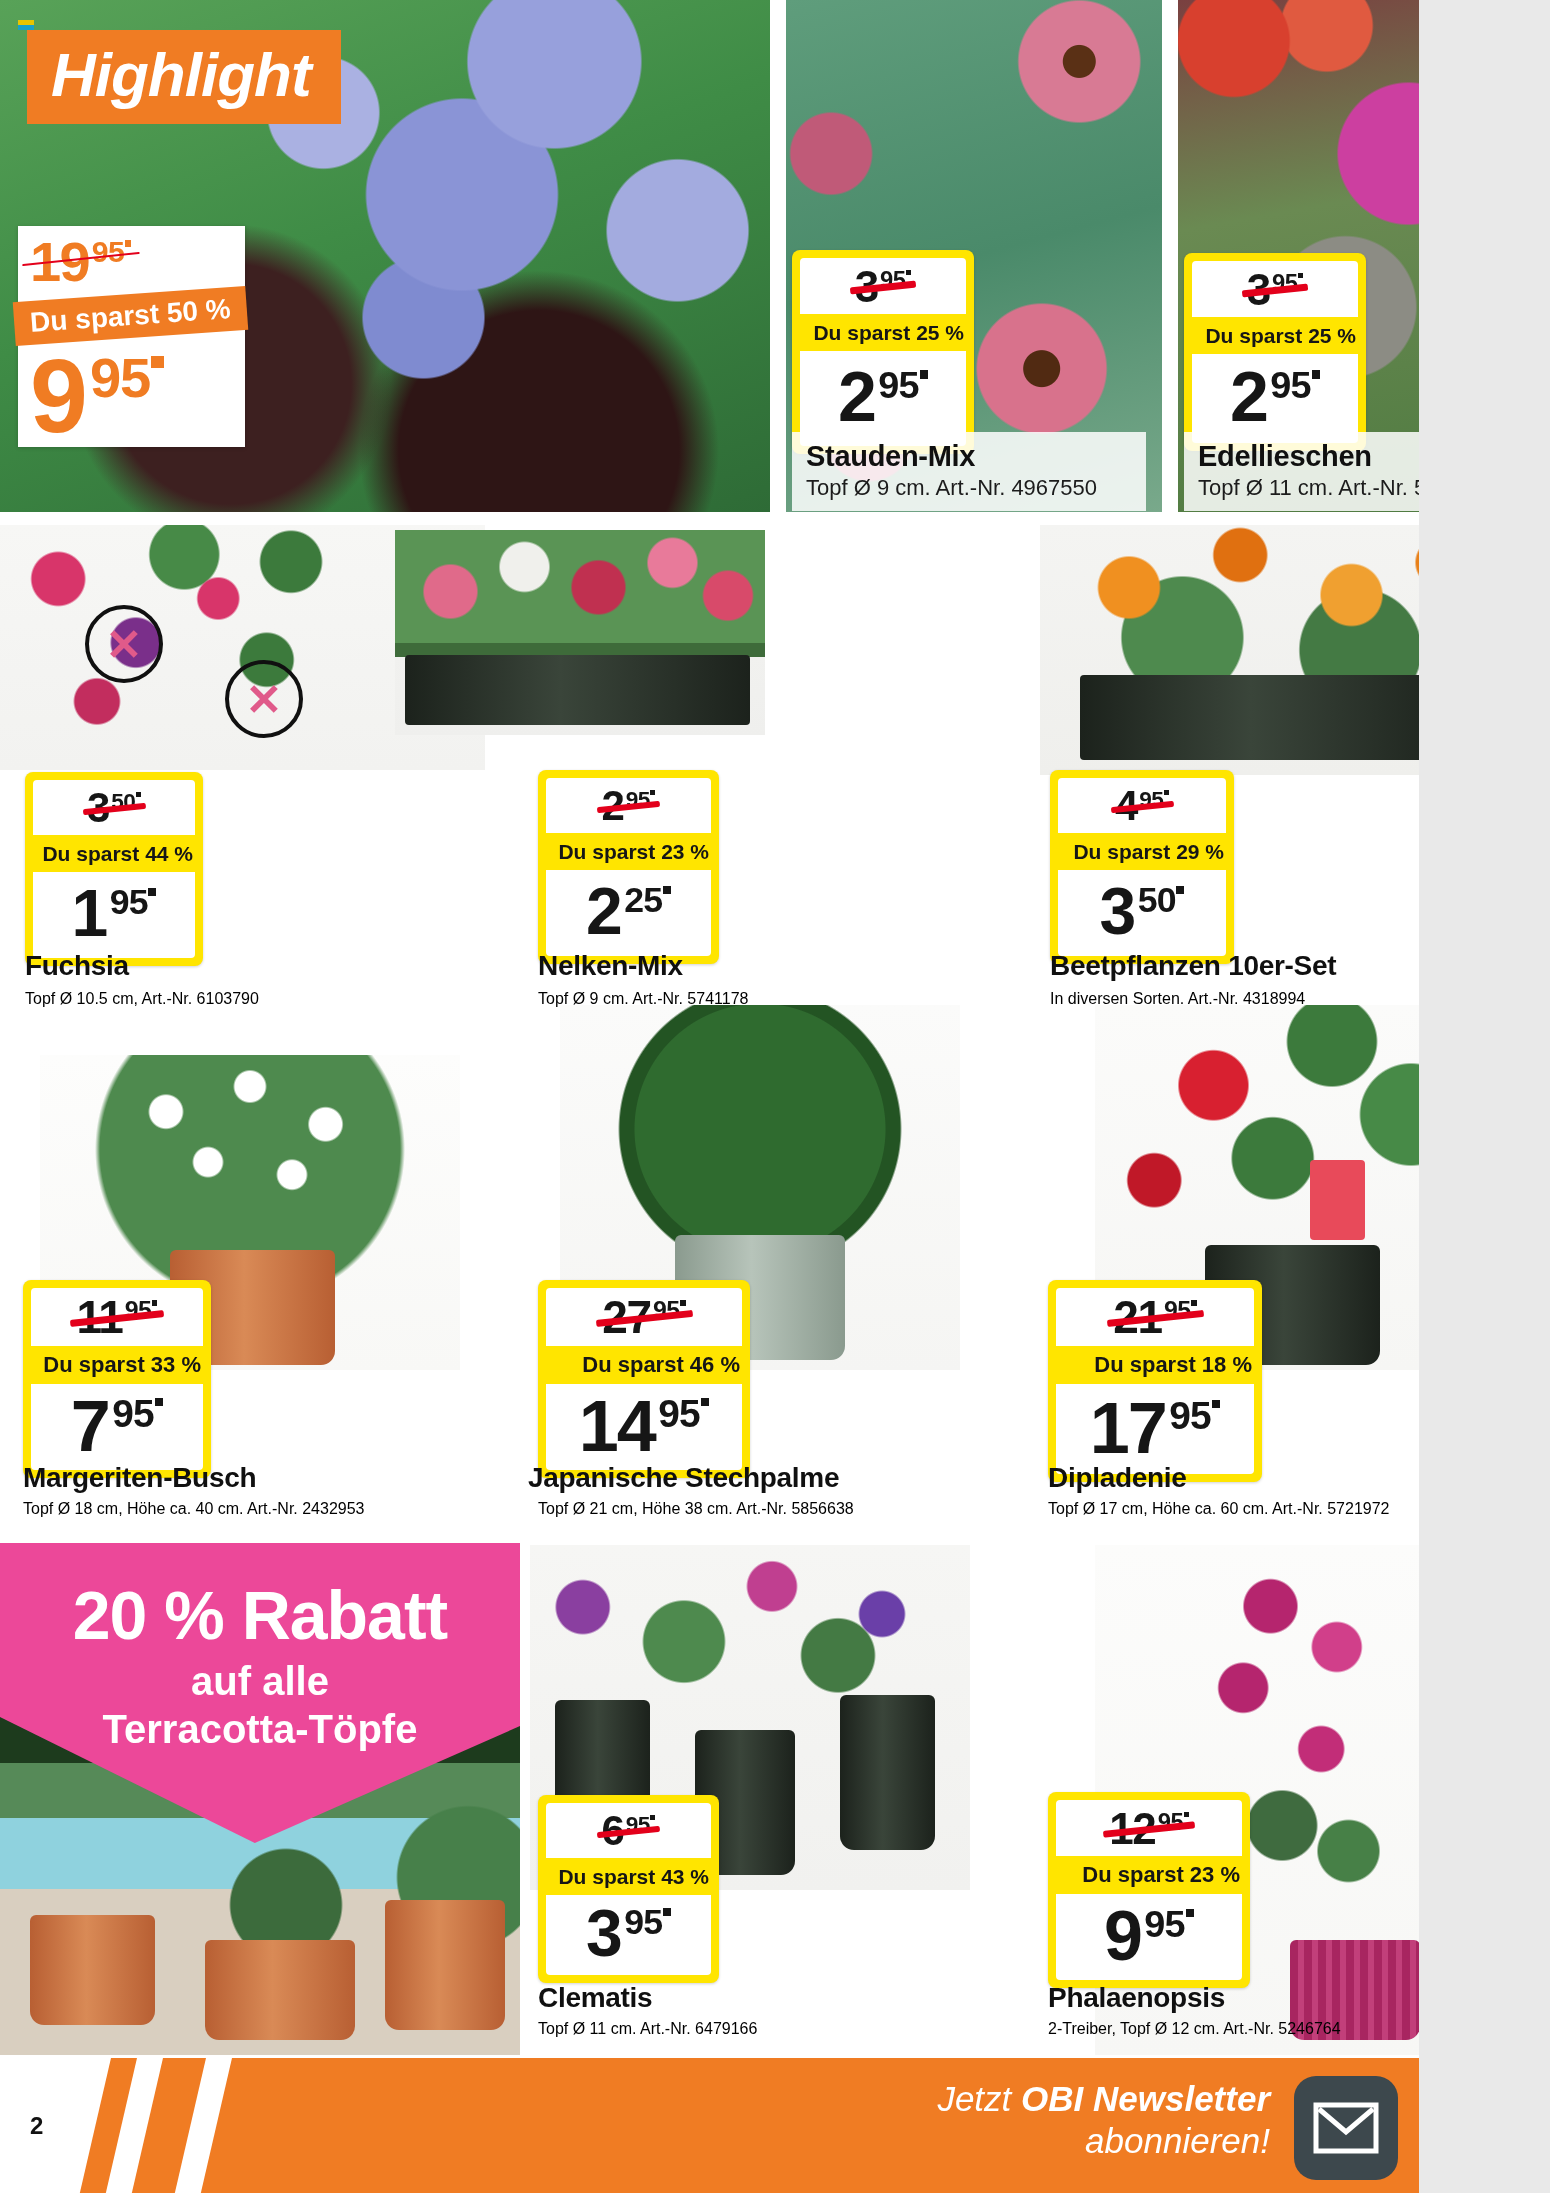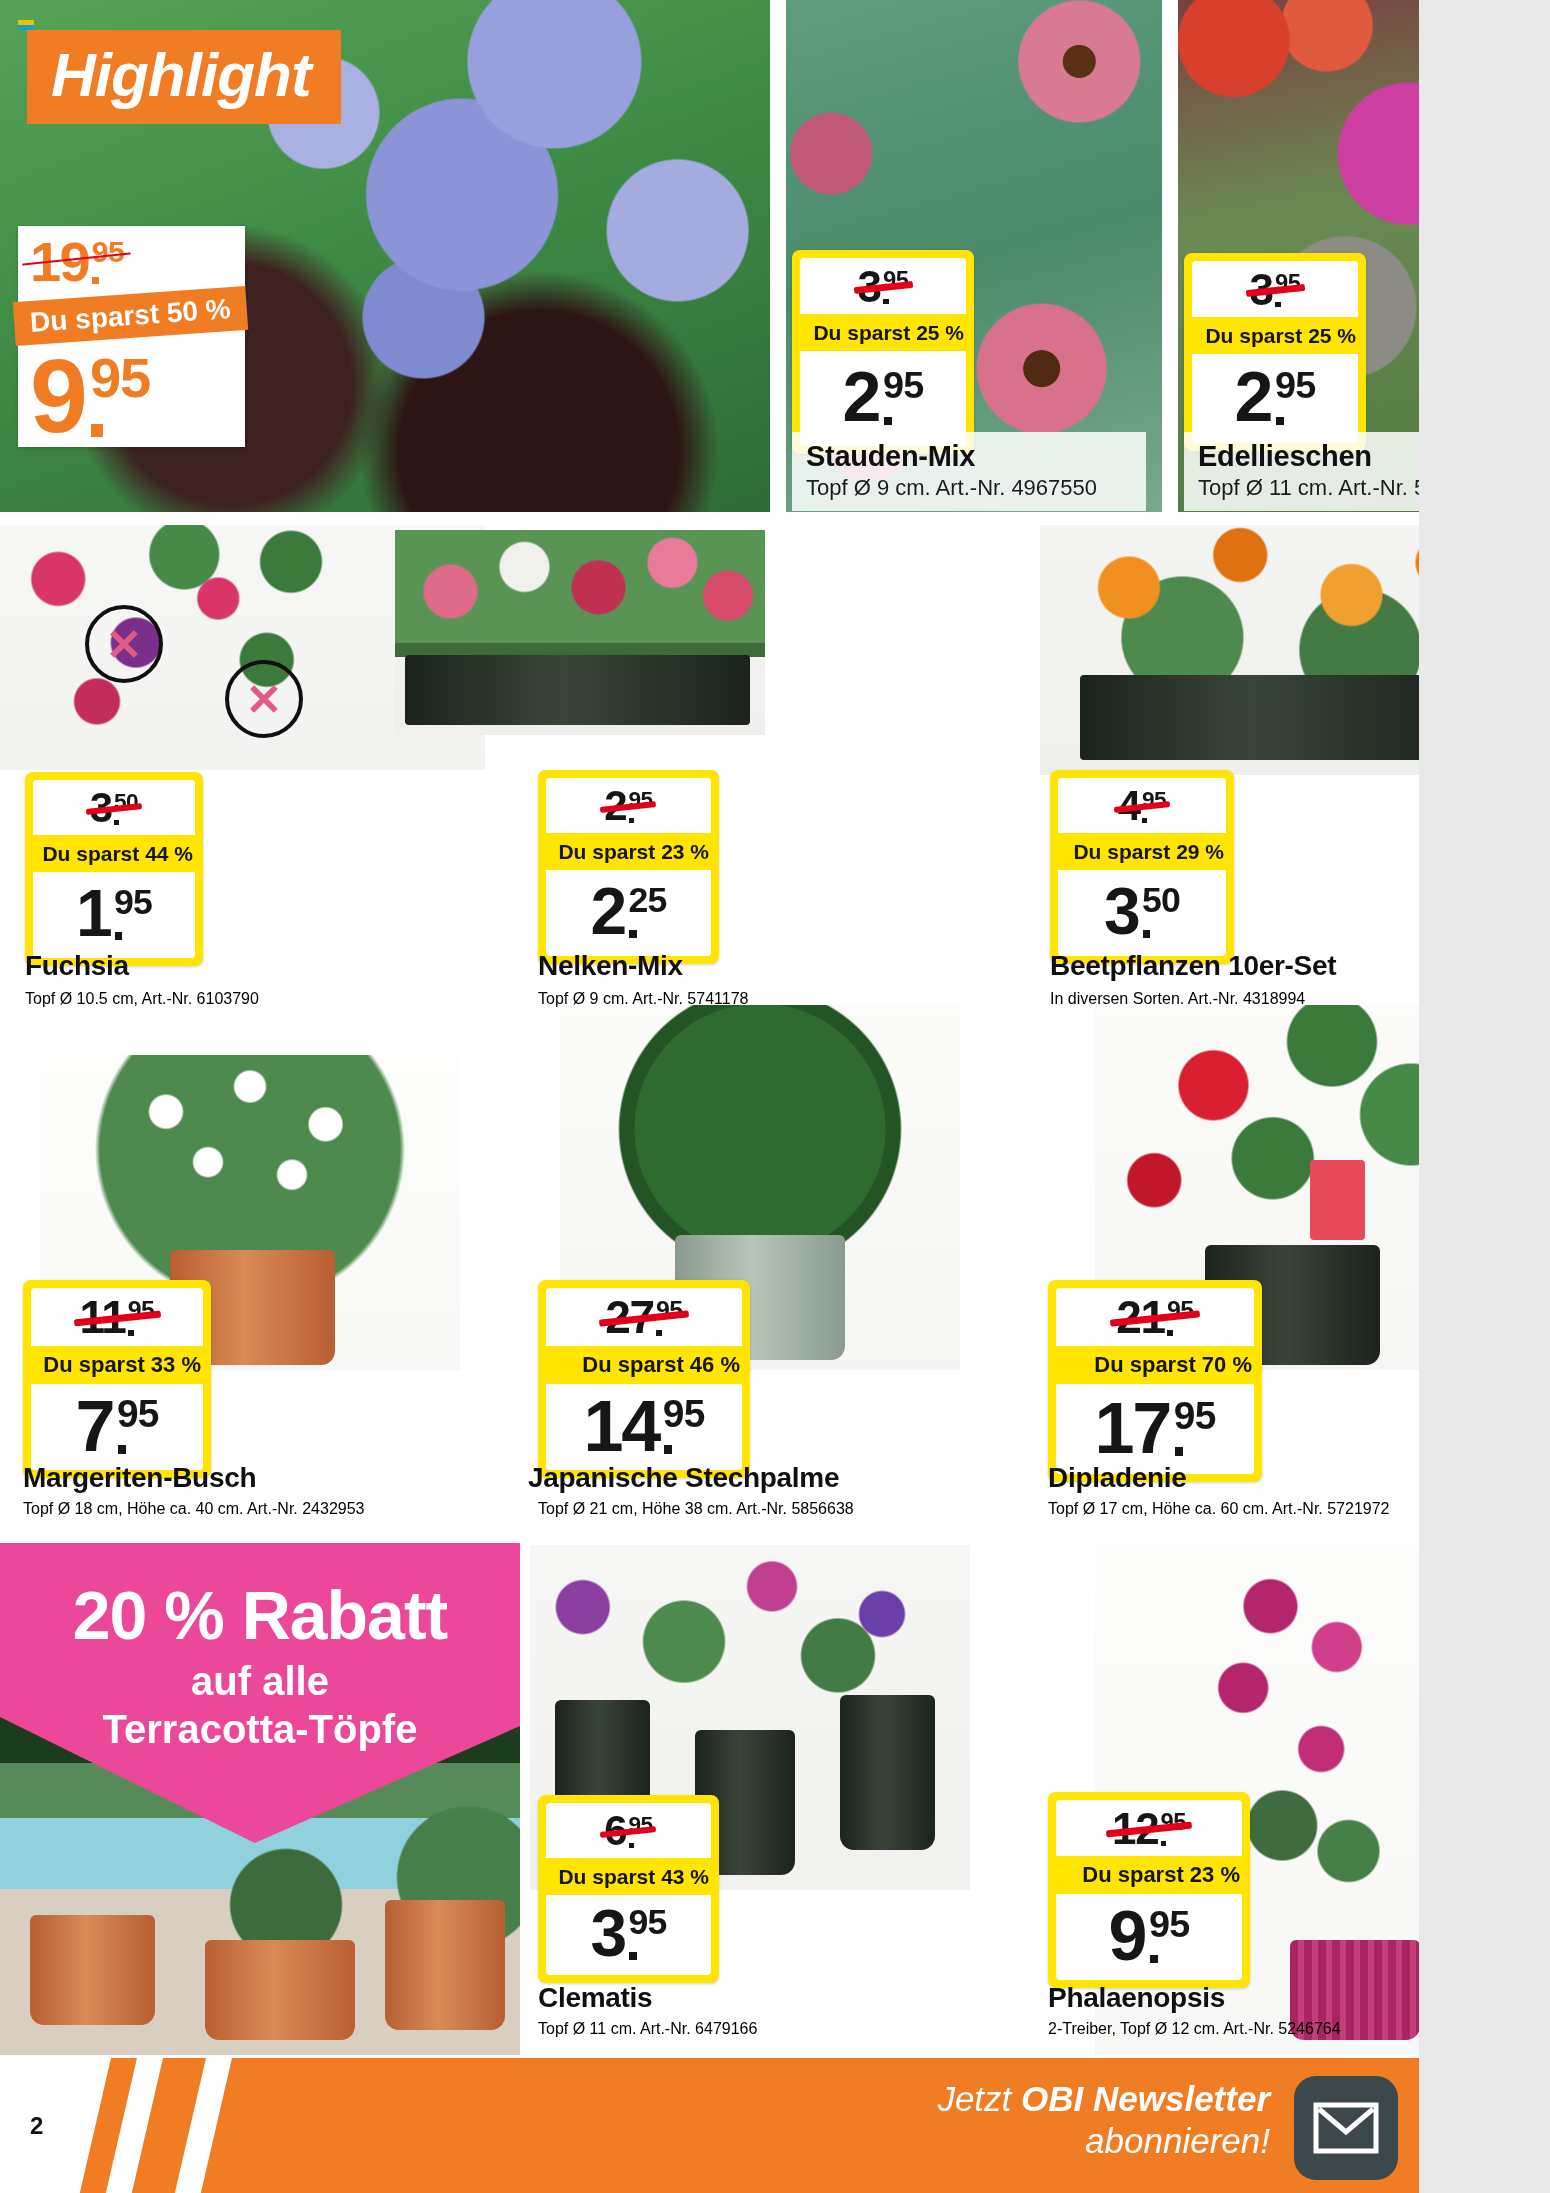--- a/index.html
+++ b/index.html
@@ -97,21 +97,21 @@
   .pot{position:absolute;border-radius:6px 6px 14px 14px}
   .terracotta{background:linear-gradient(90deg,#b85f33,#d98a56 45%,#b85f33)}
   .darkpot{background:linear-gradient(90deg,#1c221c,#3a453a 45%,#1c221c)}
   .greypot{background:linear-gradient(90deg,#8a9a8e,#b7c4ba 45%,#8a9a8e)}
   .pinkpot{background:repeating-linear-gradient(90deg,#a82560 0 8px,#c23f7a 8px 14px)}
   .mark-x{position:absolute;width:70px;height:70px;border:4px solid #101010;border-radius:50%;
           color:#e05a8a;font-size:44px;font-weight:bold;display:flex;align-items:center;justify-content:center}
 
   
   .pr{display:inline-flex;align-items:flex-start;font-weight:800;line-height:.78;letter-spacing:-.03em}
-  .pr .f{display:inline-flex;flex-direction:column;justify-content:space-between;align-items:flex-start;
+  .pr .f{display:inline-flex;flex-direction:row;justify-content:space-between;align-items:flex-start;
          height:.78em;margin-left:.05em}
   .pr .c{font-size:.54em;line-height:.8;letter-spacing:-.02em;font-weight:800}
   .pr .dot{width:.12em;height:.12em;background:currentColor;margin-left:.01em}
   .oldwrap{position:relative;display:inline-flex}
   .strike{position:absolute;left:-8%;width:116%;top:42%;height:.15em;background:#e3001b;
           transform:rotate(-6deg);border-radius:2px}
 
   
   .pbadge{position:absolute;background:#ffe500;border-radius:8px;padding:8px;display:flex;
           flex-direction:column;box-shadow:0 1px 3px rgba(0,0,0,.18)}
@@ -412,21 +412,21 @@
           <span class="pr">
             <span>21</span>
             <span class="f">
               <span class="c">95</span>
               <span class="dot"></span>
             </span>
           </span>
           <span class="strike"></span>
         </span>
       </div>
-    <div class="sec-save">Du sparst 70 %</div>
+    <div class="sec-save">Du sparst 18 %</div>
     <div class="sec sec-new">
         <span class="pr">
           <span>17</span>
           <span class="f">
             <span class="c">95</span>
             <span class="dot"></span>
           </span>
         </span>
       </div>
   </div>

